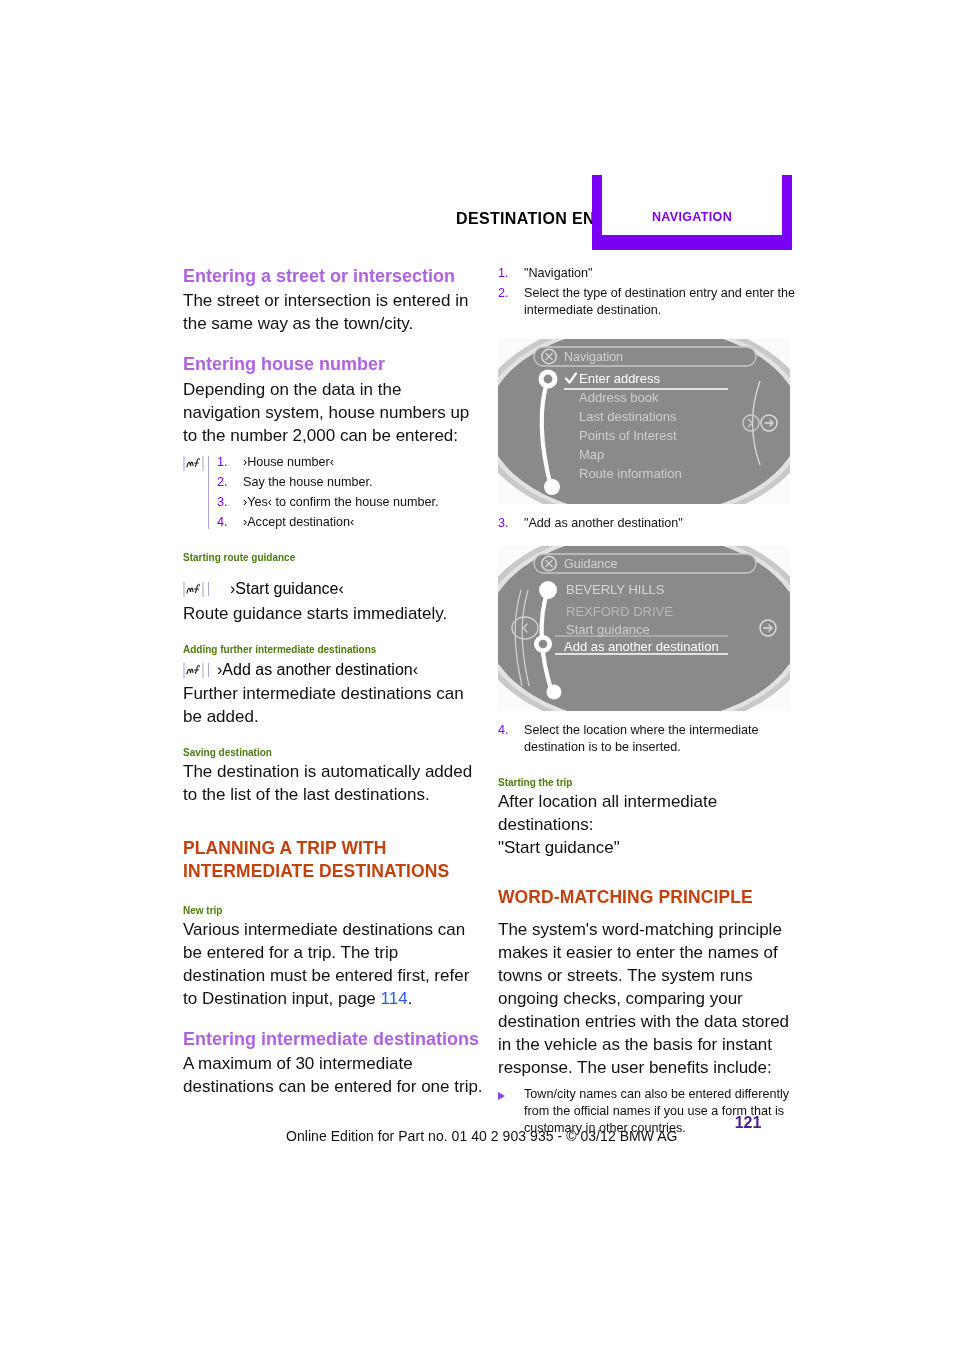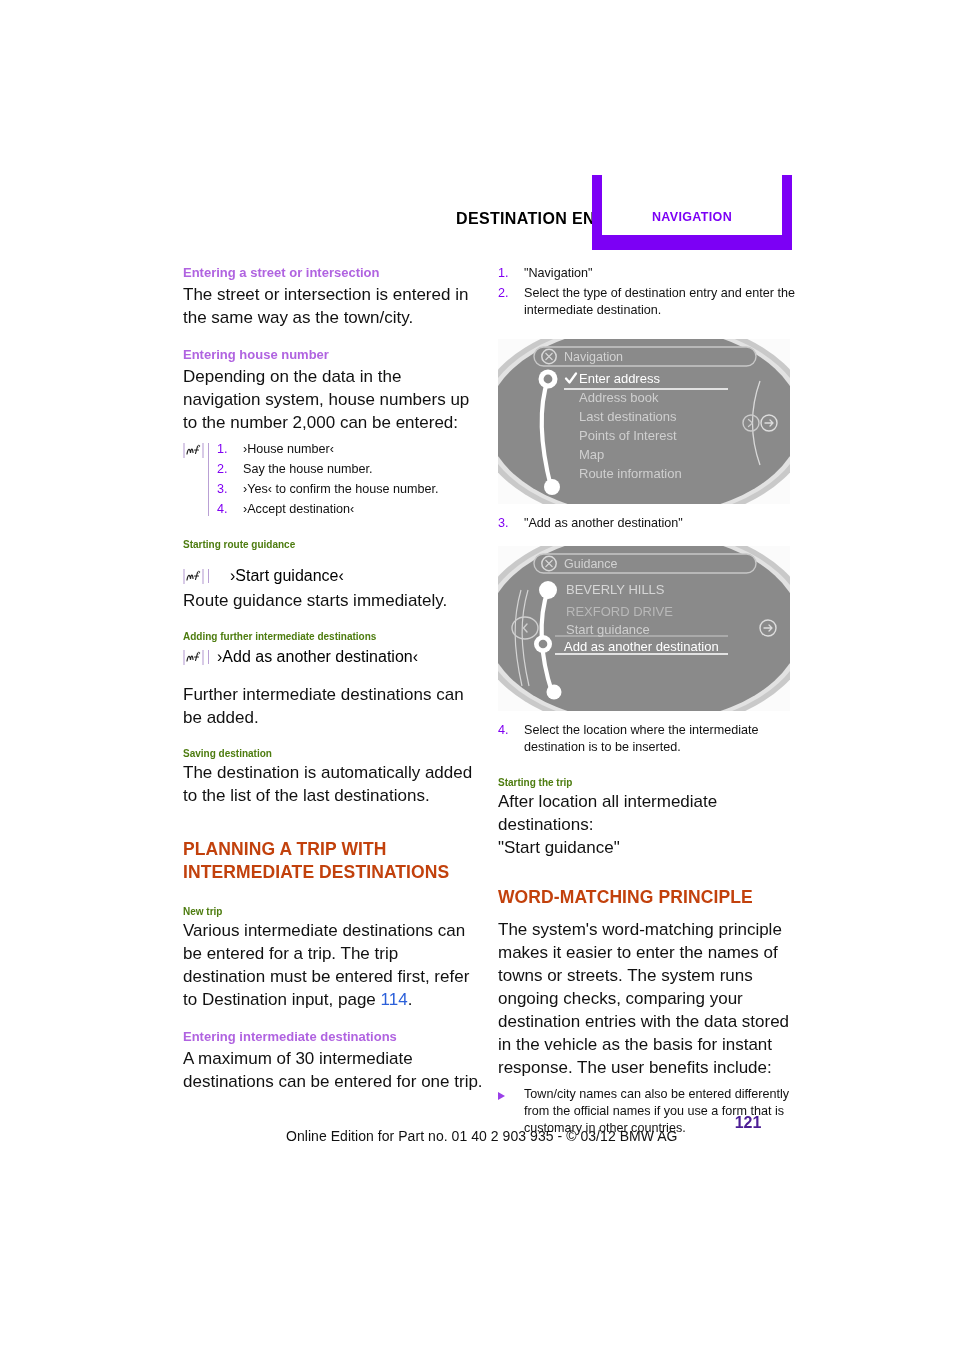--- a/index.html
+++ b/index.html
@@ -80,21 +80,21 @@
     letter-spacing: 0.1px;
   }
   .h2 {
     font-size: 10px;
     font-weight: bold;
     color: #4d7c0f;
     line-height: 1.3;
     margin: 0 0 2px 0;
   }
   .h3 {
-    font-size: 13px;
+    font-size: 18px;
     font-weight: bold;
     color: #b063e0;
     line-height: 1.3;
     margin: 0 0 2px 0;
   }
   p.body {
     font-size: 17px;
     line-height: 1.35;
     margin: 0;
     color: #111;
@@ -274,21 +274,21 @@
     <span class="voice-icon">
       <svg width="21" height="17" viewBox="0 0 21 17">
         <path d="M1 1 L1 16 M20 1 L20 16" stroke="#b9a0d4" stroke-width="1.1" fill="none"></path>
         <path d="M4 12 C5 6,7 6,7.5 11 C8 6,9.5 5.5,10 10.5" stroke="#222" stroke-width="1.2" fill="none" stroke-linecap="round"></path>
         <path d="M12.5 11.5 L14.5 4.5 M11.5 8 L15.5 8" stroke="#222" stroke-width="1.1" fill="none" stroke-linecap="round"></path>
         <path d="M15 3.5 C17 2.5,17.5 4.5,16 5" stroke="#222" stroke-width="1" fill="none" stroke-linecap="round"></path>
       </svg>
     </span>
     <div class="vtext">›Add as another destination‹</div>
   </div>
-  <p class="body" style="margin-top:18px;">Further intermediate destinations can be added.</p>
+  <p class="body" style="margin-top:4px;">Further intermediate destinations can be added.</p>
 
   <div class="gap-m"></div>
 
   <div class="h2">Saving destination</div>
   <p class="body">The destination is automatically added to the list of the last destinations.</p>
 
   <div class="gap-xl"></div>
 
   <div class="h1">PLANNING A TRIP WITH INTERMEDIATE DESTINATIONS</div>
 

